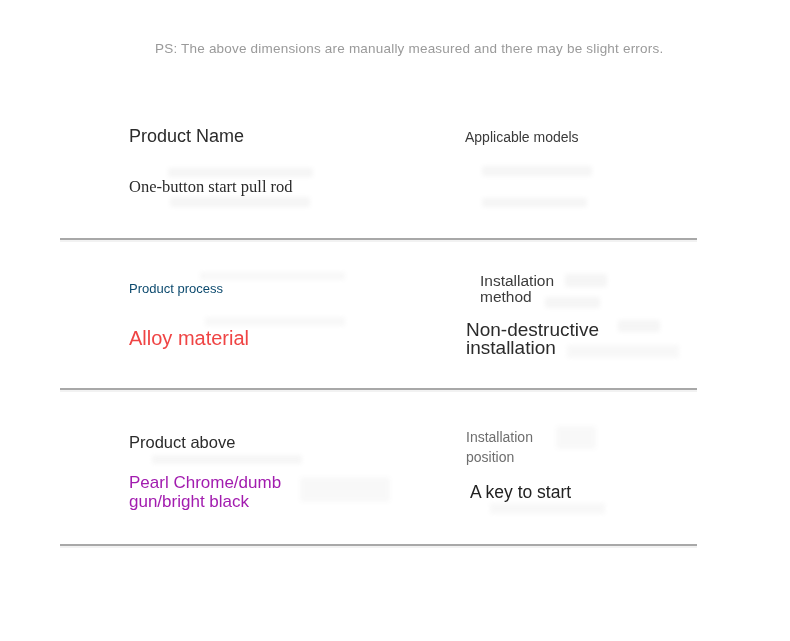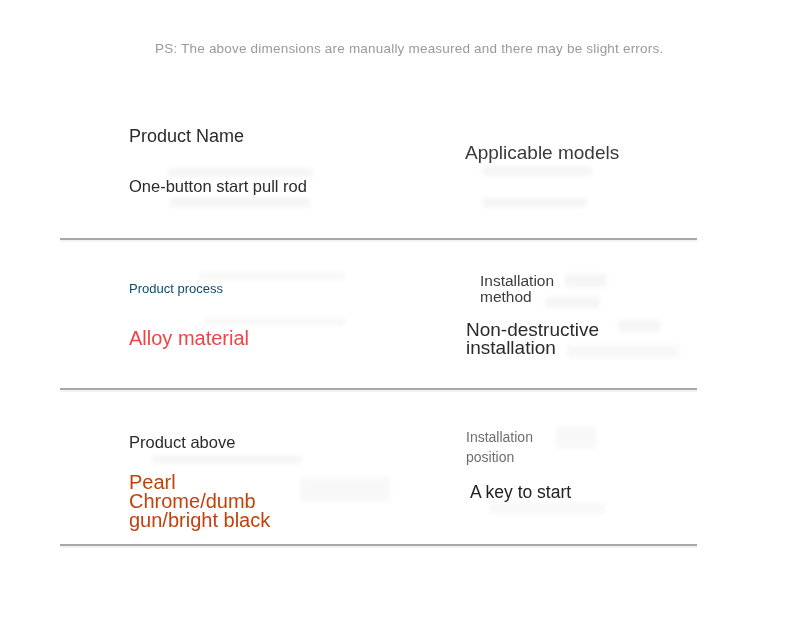--- a/index.html
+++ b/index.html
@@ -13,32 +13,32 @@
   }
   .page{position:absolute;inset:0;background:#ffffff;border-radius:6px;}
   .note{
     position:absolute;left:155px;top:41px;
     font-size:13.5px;color:#9a9a9a;letter-spacing:0.2px;
     white-space:nowrap;
   }
   .cell{position:absolute;color:#2b2b2b;}
   
   .r1-left-label  {left:129px;top:126px;font-size:18px;color:#2b2b2b;}
-  .r1-right-label {left:465px;top:142px;font-size:19px;color:#3a3a3a;}
-  .r1-left-value  {left:129px;top:177px;font-size:16.5px;color:#2b2b2b;}
+  .r1-right-label {left:465px;top:129px;font-size:14px;color:#3a3a3a;}
+  .r1-left-value  {left:129px;top:177px;font-size:16.5px;color:#2b2b2b;font-family:Liberation Serif, serif;}
   .r1-right-value {left:466px;top:176px;font-size:19px;color:#2b2b2b;}
   
   .r2-left-label  {left:129px;top:281px;font-size:13px;color:#0c4a6e;}
   .r2-right-label {left:472px;top:273px;font-size:15.5px;color:#3c3c3c;width:130px;line-height:16px;margin-left:8px;}
   .r2-left-value  {left:129px;top:327px;font-size:20px;color:#ef4444;}
   .r2-right-value {left:466px;top:321px;font-size:19px;color:#2b2b2b;width:160px;line-height:18px;}
   
   .r3-left-label  {left:129px;top:433px;font-size:16.5px;color:#2b2b2b;}
   .r3-right-label {left:466px;top:427px;font-size:14px;color:#6e6e6e;width:110px;line-height:20px;}
-  .r3-left-value  {left:129px;top:473px;font-size:20px;color:#c2410c;width:175px;line-height:19px;}
+  .r3-left-value  {left:129px;top:473px;font-size:17px;color:#a21caf;width:175px;line-height:19px;}
   .r3-right-value {left:470px;top:482px;font-size:17.5px;color:#222222;}
   
   .divider{
     position:absolute;left:60px;width:637px;height:2px;
     background:#a8a8a8;
     box-shadow:0 2px 0 rgba(0,0,0,0.05);
   }
   .divider.d1{top:238px;}
   .divider.d2{top:388px;}
   .divider.d3{top:544px;}

